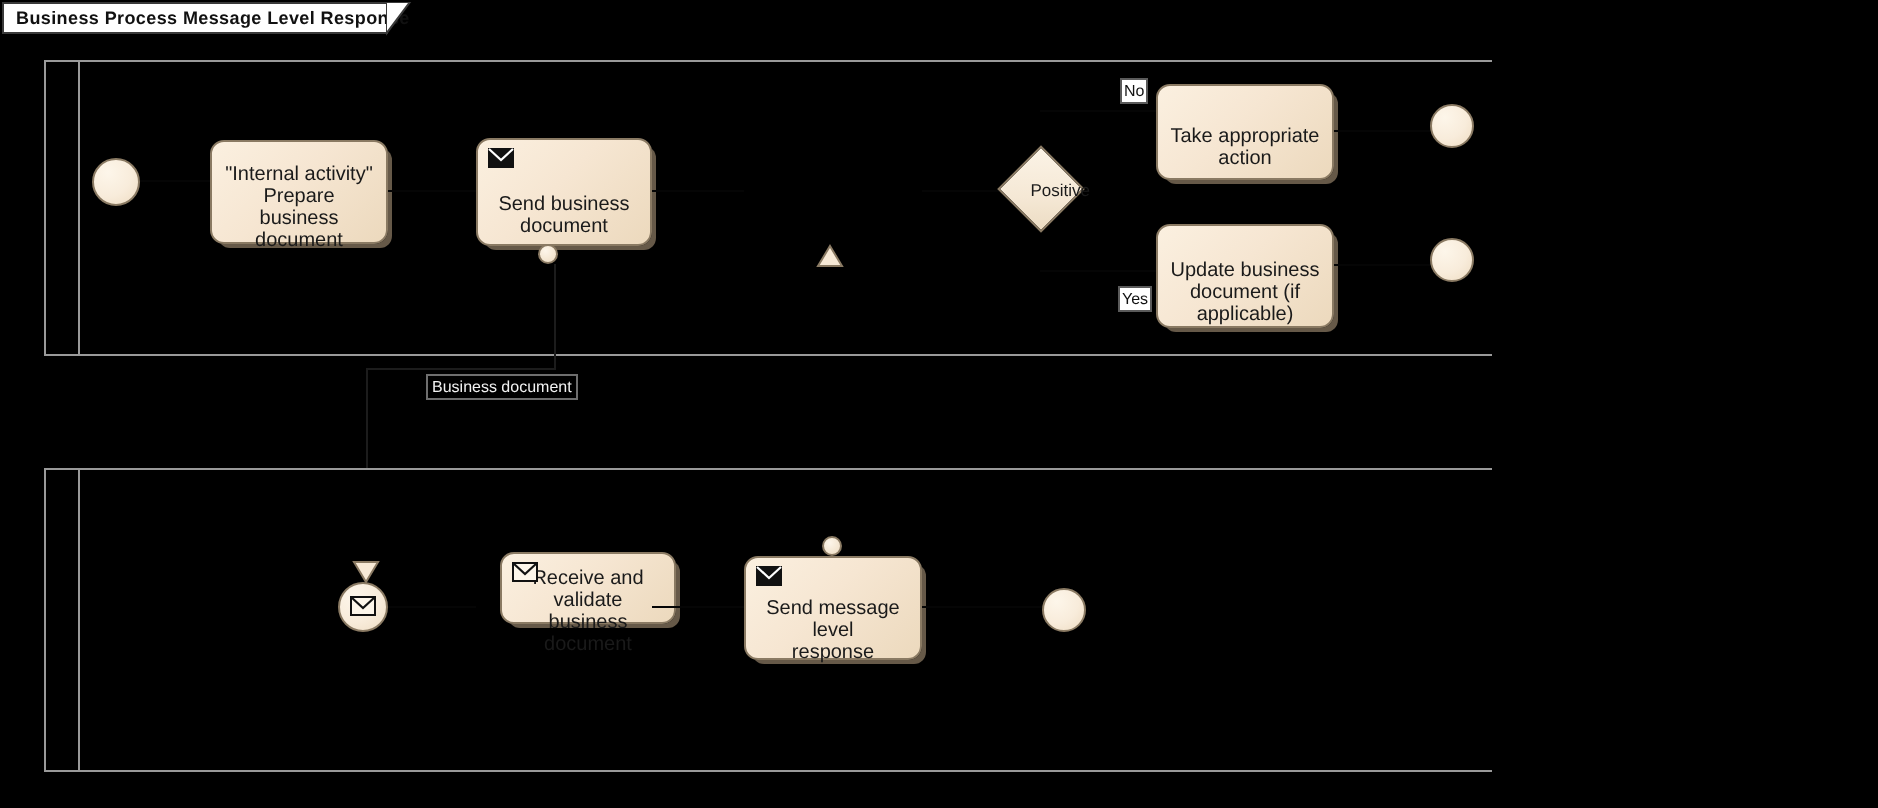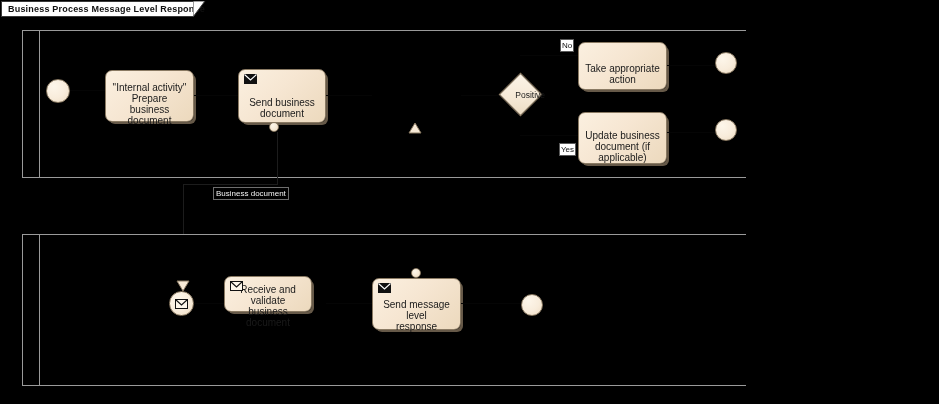--- a/index.html
+++ b/index.html
@@ -177,21 +177,21 @@
     <span>
       <svg width="13" height="10" viewBox="0 0 13 10">
         <rect x="0.5" y="0.5" width="12" height="9" fill="#fdf6ea" stroke="#111111" stroke-width="1"></rect>
         <polyline points="0.5,0.5 6.5,6 12.5,0.5" fill="none" stroke="#111111" stroke-width="1.1"></polyline>
       </svg>
     </span>
   </div>
 
   <div class="conn" style="left:194px;top:303px;width:44px;height:1px;"></div>
 
-  <div class="task has-marker" style="left:224px;top:276px;width:88px;height:36px;">
+  <div class="task has-marker" style="left:250px;top:276px;width:88px;height:36px;">
     <span class="env">
       <svg width="13" height="10" viewBox="0 0 13 10">
         <rect x="0.5" y="0.5" width="12" height="9" fill="#fdf6ea" stroke="#111111" stroke-width="1"></rect>
         <polyline points="0.5,0.5 6.5,6 12.5,0.5" fill="none" stroke="#111111" stroke-width="1.1"></polyline>
       </svg>
     </span>
     <span class="task-label">Receive and validate
 business document</span>
   </div>
 

